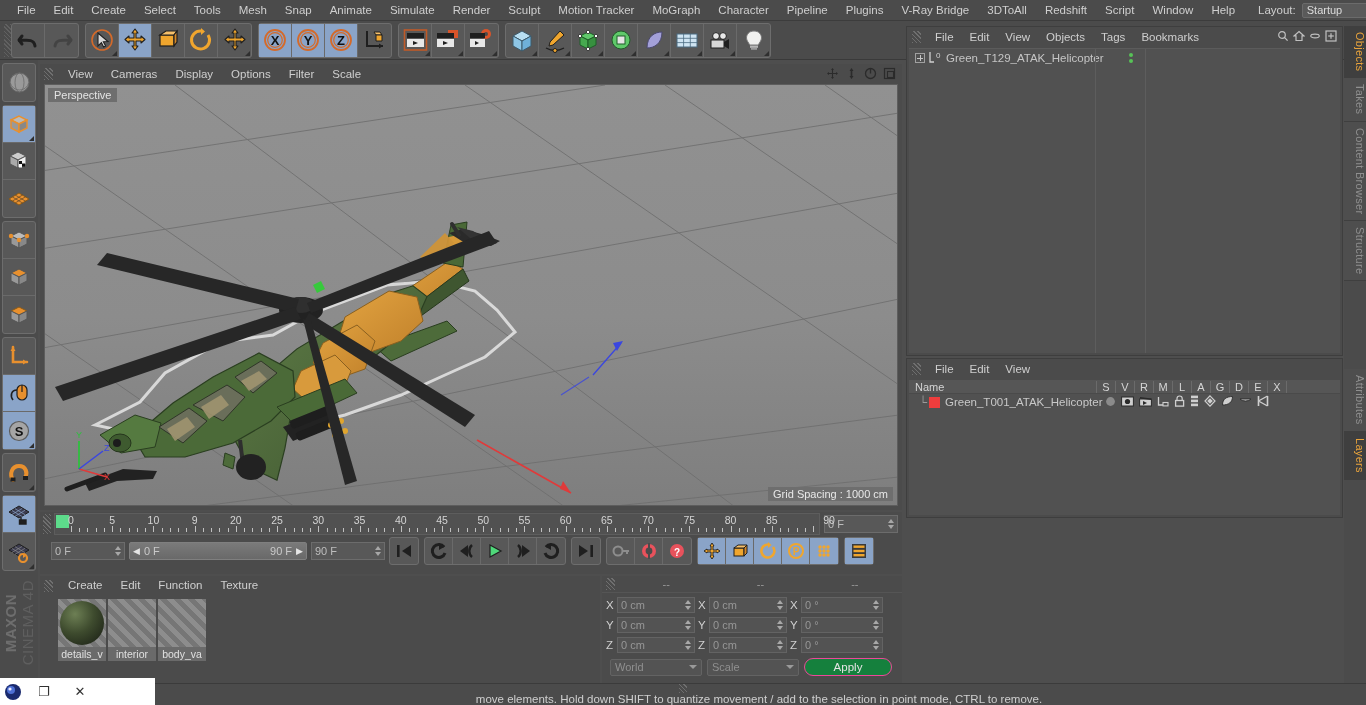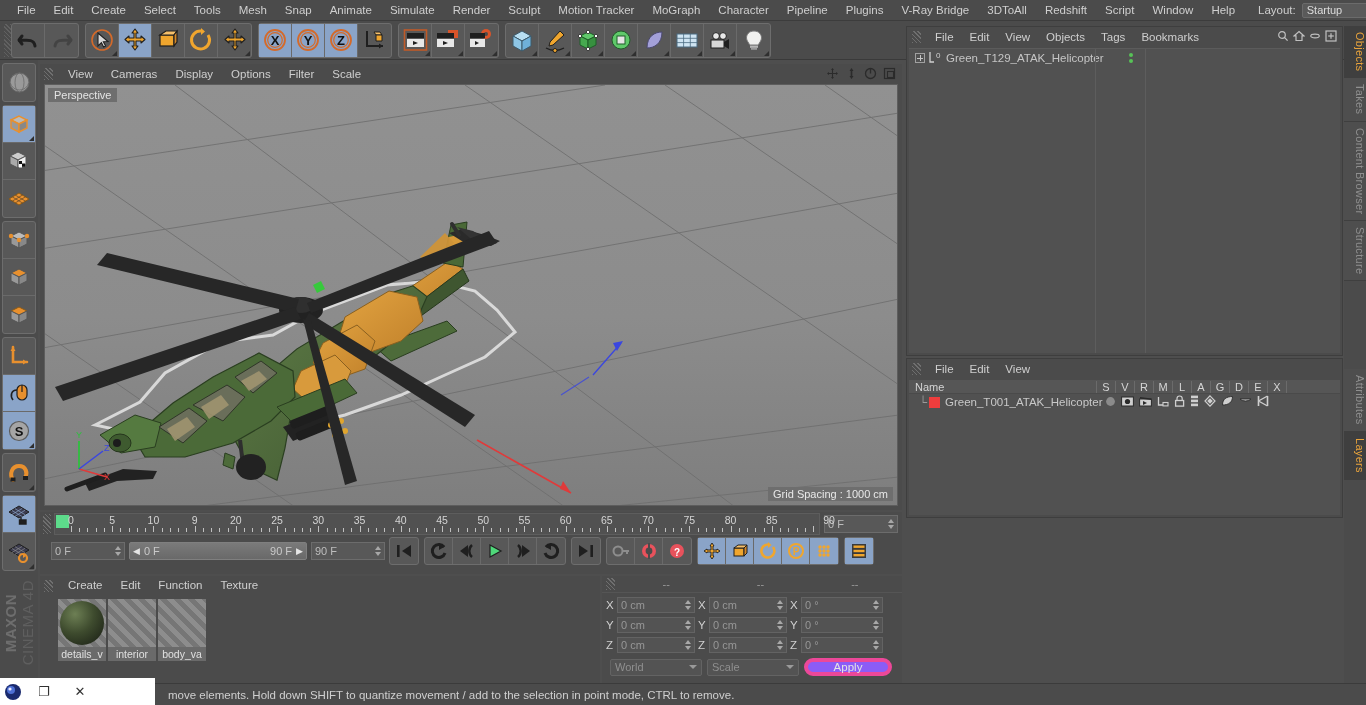--- a/index.html
+++ b/index.html
@@ -136,21 +136,21 @@
     padding: 0 3px; font-size: 11px; color: #979797; margin-right: 3px;
   }
   .cfield.wide { width: 82px; }
   .coord-bottom { display: flex; align-items: center; gap: 5px; padding: 3px 0 0 8px; }
   .csel {
     width: 92px; height: 17px; background: #535353; border: 1px solid #636363; border-radius: 2px;
     display: flex; align-items: center; justify-content: space-between; padding: 0 4px;
     font-size: 11px; color: #8f8f8f;
   }
   .apply-btn {
-    width: 88px; height: 18px; background: #8b5cf6; border: 4px solid #ec4899; border-radius: 9px;
+    width: 88px; height: 18px; background: #15803d; border: 1px solid #ec4899; border-radius: 9px;
     display: flex; align-items: center; justify-content: center; font-size: 11.5px; color: #e4e4e4;
   }
 
   
   .objpanel { position: absolute; left: 906px; top: 26px; width: 437px; height: 330px; background: #4b4b4b; border: 1px solid #3e3e3e; }
   .op-menubar { height: 20px; display: flex; align-items: center; }
   .op-menubar .dots { width: 9px; height: 12px; background-image: repeating-linear-gradient(45deg,#6f6f6f 0 1px,transparent 1px 3px); margin: 0 6px 0 5px; }
   .op-menubar .mi { padding: 0 8px; font-size: 11.5px; color: #cfcfcf; line-height: 20px; }
   .op-icons { margin-left: auto; display: flex; gap: 4px; align-items: center; padding-right: 5px; }
   .op-body { position: absolute; left: 2px; right: 2px; top: 21px; bottom: 2px; background: #515151; border-top: 1px solid #5b5b5b; }
@@ -177,21 +177,21 @@
     width: 22px; writing-mode: vertical-rl; text-align: center;
     font-size: 11px; color: #8f8f8f; padding: 6px 0; background: #4e4e4e;
     border-bottom: 1px solid #3f3f3f; letter-spacing: .3px;
   }
   .vtab.active { color: #e8a33c; background: #3f3f3f; }
   .vtab.spacer { background: #4b4b4b; border: none; }
 
   
   .statusbar {
     position: absolute; left: 0; bottom: 0; width: 1366px; height: 22px;
-    background: #4b4b4b; display: flex; align-items: center; border-top: 1px solid #3b3b3b;
+    background: #4b4b4b; display: flex; align-items: center; border-top: 1px solid #3b3b3b; flex-direction: column;
   }
   .statusbar .dots { width: 8px; height: 14px; background-image: repeating-linear-gradient(45deg,#6f6f6f 0 1px,transparent 1px 3px); margin: 0 4px; }
   .status-text { font-size: 11.5px; color: #cfcfcf; }
 
   
   .os-overlay {
     position: absolute; left: 0; bottom: 0; width: 155px; height: 27px;
     background: #ffffff; display: flex; align-items: center; z-index: 50;
   }
   .os-logo { width: 26px; height: 27px; display: flex; align-items: center; justify-content: center; }

